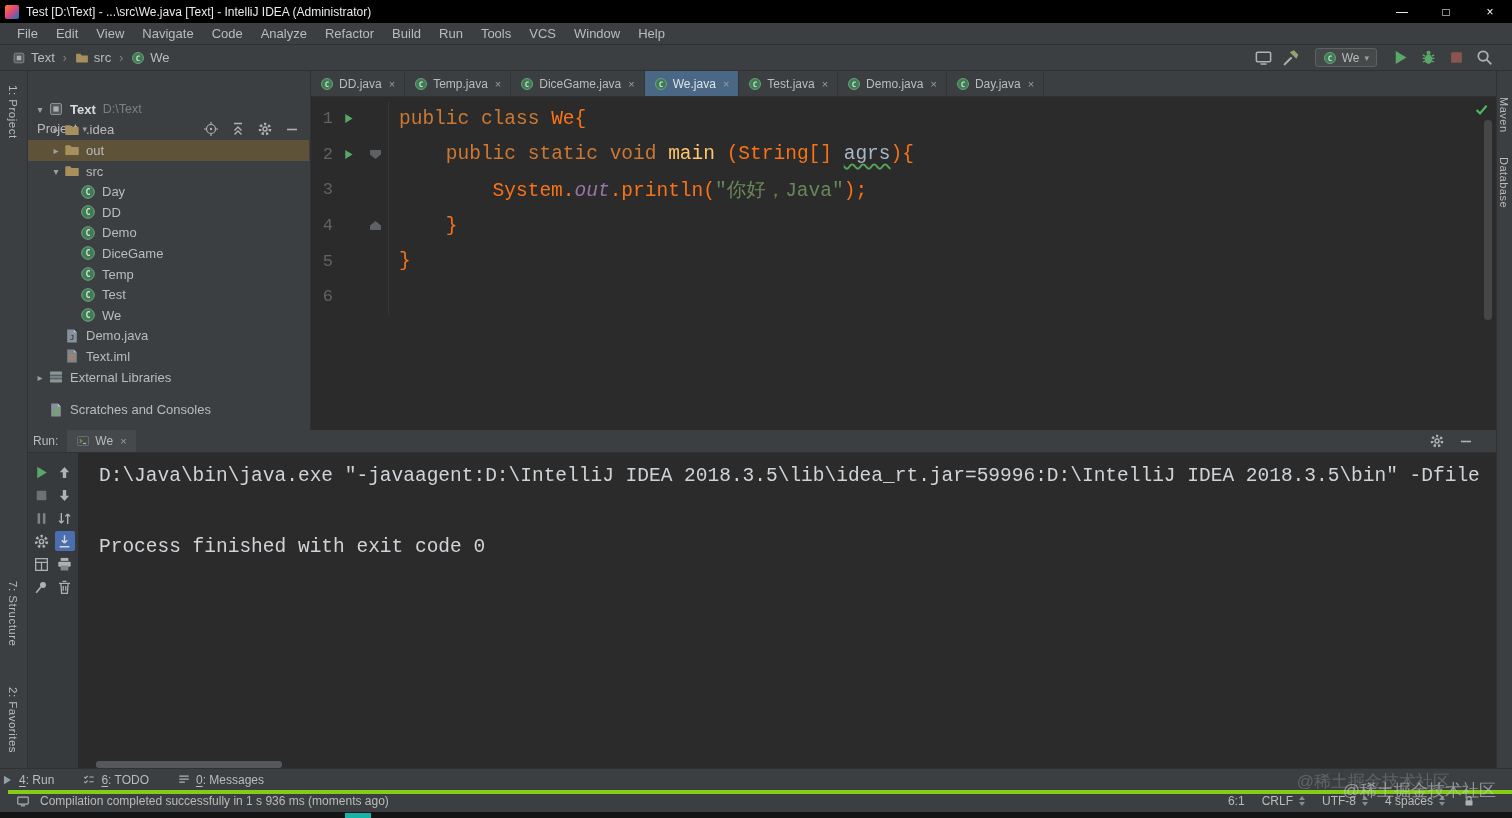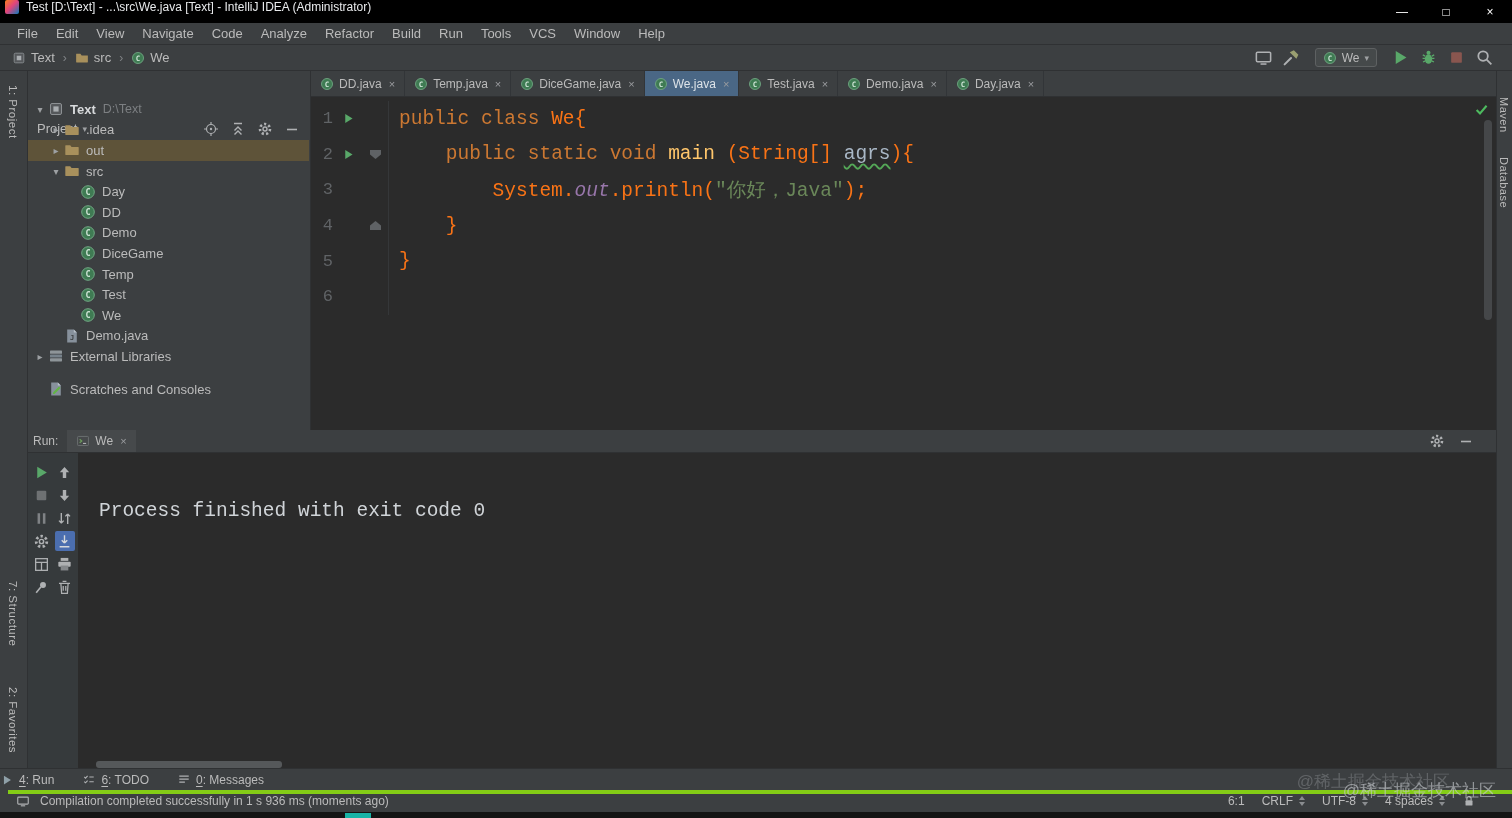--- a/index.html
+++ b/index.html
@@ -1,21 +1,21 @@
 <!DOCTYPE html>
 <html><head>
 <meta charset="utf-8">
 <style>
   *{box-sizing:border-box;margin:0;padding:0;}
   html,body{background:#1d1d1d;}
   body{font-family:"Liberation Sans",sans-serif;-webkit-font-smoothing:antialiased;}
   .app{position:relative;width:1512px;height:818px;overflow:hidden;background:#3c3f41;cursor:default;}
 
   
-  .titlebar{position:absolute;left:0;top:0;width:100%;height:23px;background:#000;display:flex;color:#e8eaec;font-size:12px;}
+  .titlebar{position:absolute;left:0;top:0;width:100%;height:23px;background:#000;display:flex;align-items:center;color:#e8eaec;font-size:12px;}
   .app-icon{width:14px;height:14px;margin:0 7px 0 5px;border-radius:2px;background:linear-gradient(135deg,#fc801d 0%,#e1447d 48%,#0a7bbb 100%);flex:none;}
   .title{white-space:nowrap;}
   .win-btns{margin-left:auto;display:flex;height:100%;}
   .win-btn{width:44px;height:100%;display:flex;align-items:center;justify-content:center;color:#fff;font-size:12px;}
 
   
   .menubar{position:absolute;left:0;top:23px;width:100%;height:22px;background:#3c3f41;border-bottom:1px solid #2f3133;display:flex;align-items:center;padding-left:8px;font-size:13px;color:#bbbbbb;}
   .menu-item{padding:0 9px;white-space:nowrap;}
 
   
@@ -375,20 +375,32 @@
           <span class="tree-arrow"></span>
           <span class="tree-icon">
             <svg viewBox="0 0 16 16">
               <path d="M3.2 1.5h6.6l3 3v10H3.2z" fill="#87919C"></path>
               <path d="M9.8 1.5l3 3h-3z" fill="#B8C0C8"></path>
               <text x="8" y="12" font-size="7" fill="#3C3F41" text-anchor="middle" font-family="monospace" font-weight="bold">J</text>
             </svg>
           </span>
           <span class="tree-label">Demo.java</span>
         </div>
+        <div class="tree-row" style="padding-left: 20px;">
+          <span class="tree-arrow"></span>
+          <span class="tree-icon">
+            <svg viewBox="0 0 16 16">
+              <path d="M3.2 1.5h6.6l3 3v10H3.2z" fill="#7D858D"></path>
+              <path d="M9.8 1.5l3 3h-3z" fill="#AEB6BE"></path>
+              <rect x="5" y="7" width="6" height="1.4" fill="#C77B4F"></rect>
+              <rect x="5" y="10" width="6" height="1.4" fill="#C77B4F"></rect>
+            </svg>
+          </span>
+          <span class="tree-label">Text.iml</span>
+        </div>
         <div class="tree-row" style="padding-left: 4px;">
           <span class="tree-arrow">▸</span>
           <span class="tree-icon">
             <svg viewBox="0 0 16 16">
               <rect x="2" y="2.6" width="12" height="3.2" rx=".6" fill="#8E9599"></rect>
               <rect x="2" y="6.4" width="12" height="3.2" rx=".6" fill="#77828B"></rect>
               <rect x="2" y="10.2" width="12" height="3.2" rx=".6" fill="#8E9599"></rect>
             </svg>
           </span>
           <span class="tree-label">External Libraries</span>
@@ -631,20 +643,21 @@
             </svg>
           </span>
           <span class="tb-icon">
             <svg viewBox="0 0 16 16" fill="none" stroke="#AFB1B3" stroke-width="1.2">
               <path d="M2.8 4.2h10.4M6.2 2.2h3.6M4.6 4.2l.7 9.4h5.4l.7-9.4M6.8 6.6v4.4M9.2 6.6v4.4"></path>
             </svg>
           </span>
         </div>
     </div>
     <div class="console">
+        <div class="console-line">D:\Java\bin\java.exe "-javaagent:D:\IntelliJ IDEA 2018.3.5\lib\idea_rt.jar=59996:D:\IntelliJ IDEA 2018.3.5\bin" -Dfile</div>
         <div class="console-line"> </div>
         <div class="console-line">Process finished with exit code 0</div>
       </div>
     <div class="console-hscroll"></div>
   </div>
 
   <div class="bottom-stripe">
       <span class="stripe-item">
         <span class="ic ic14">
           <svg viewBox="0 0 16 16">

